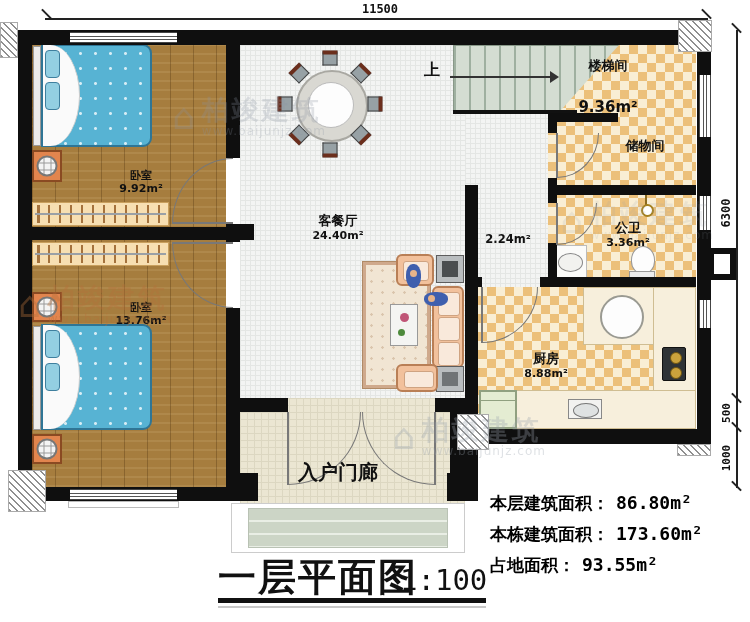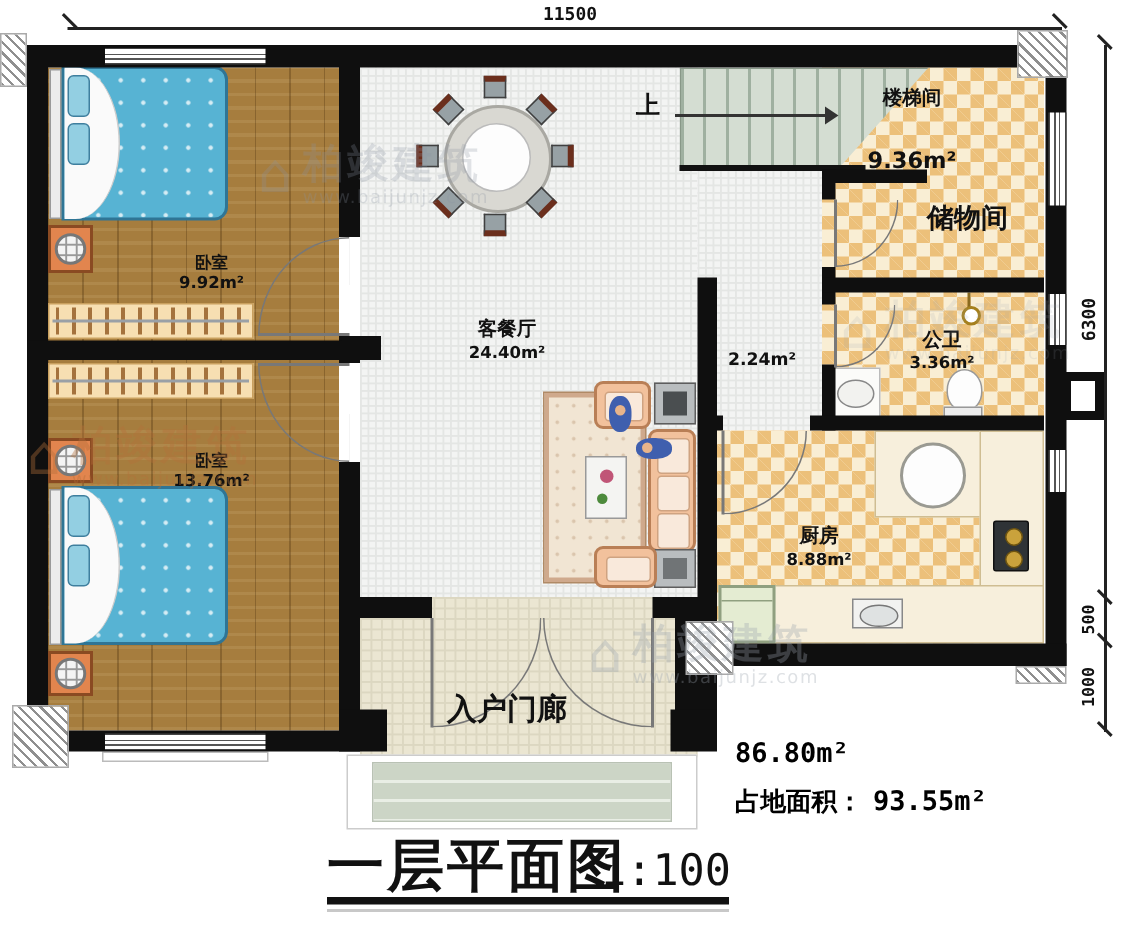--- a/index.html
+++ b/index.html
@@ -270,21 +270,21 @@
   </div>
   <div class="label" style="left:338px;top:227px;">
     <span class="rname" style="font-size:13px;">客餐厅</span>
     <span class="rarea">24.40m²</span>
   </div>
   <div class="label" style="left:608px;top:87px;">
     <span class="rname" style="font-size:13px;">楼梯间</span>
     <span class="rarea" style="font-size:15px;margin-top:24px;">9.36m²</span>
   </div>
   <div class="label" style="left:645px;top:146px;">
-    <span class="rname" style="font-size:18px;">储物间</span>
+    <span class="rname" style="font-size:13px;">储物间</span>
   </div>
   <div class="label" style="left:628px;top:234px;">
     <span class="rname" style="font-size:13px;">公卫</span>
     <span class="rarea">3.36m²</span>
   </div>
   <div class="label" style="left:508px;top:240px;">
     <span class="rarea" style="font-size:11.5px;">2.24m²</span>
   </div>
   <div class="label" style="left:546px;top:365px;">
     <span class="rname" style="font-size:13px;">厨房</span>
@@ -308,21 +308,26 @@
   <div class="dimtext vert" style="left:726px;top:413px;font-size:11px;"><span>500</span></div>
   <div class="dimtext vert" style="left:726px;top:458px;font-size:11px;"><span>1000</span></div>
 
   <div class="title-cn" style="left:218px;top:552px;"><span>一层平面图</span></div>
   <div class="title-scale" style="left:400px;top:563px;text-align:right;"><span>1:100</span></div>
   <div class="abs" style="left:218px;top:598px;width:268px;height:5px;background:#111;z-index:60;"></div>
   <div class="abs" style="left:218px;top:606px;width:268px;height:2px;background:#c8c8c8;z-index:60;"></div>
 
   <div class="info">
     <div class="info-row">
+      <span class="info-label">本层建筑面积：</span>
       <span class="info-value">86.80m²</span>
+    </div>
+    <div class="info-row">
+      <span class="info-label">本栋建筑面积：</span>
+      <span class="info-value">173.60m²</span>
     </div>
     <div class="info-row">
       <span class="info-label">占地面积：</span>
       <span class="info-value">93.55m²</span>
     </div>
   </div>
 
   <div class="wm" style="left:172px;top:96px;color:#8b94a2;opacity:.25;">
     <span class="wm-logo">⌂</span>
     <span>

